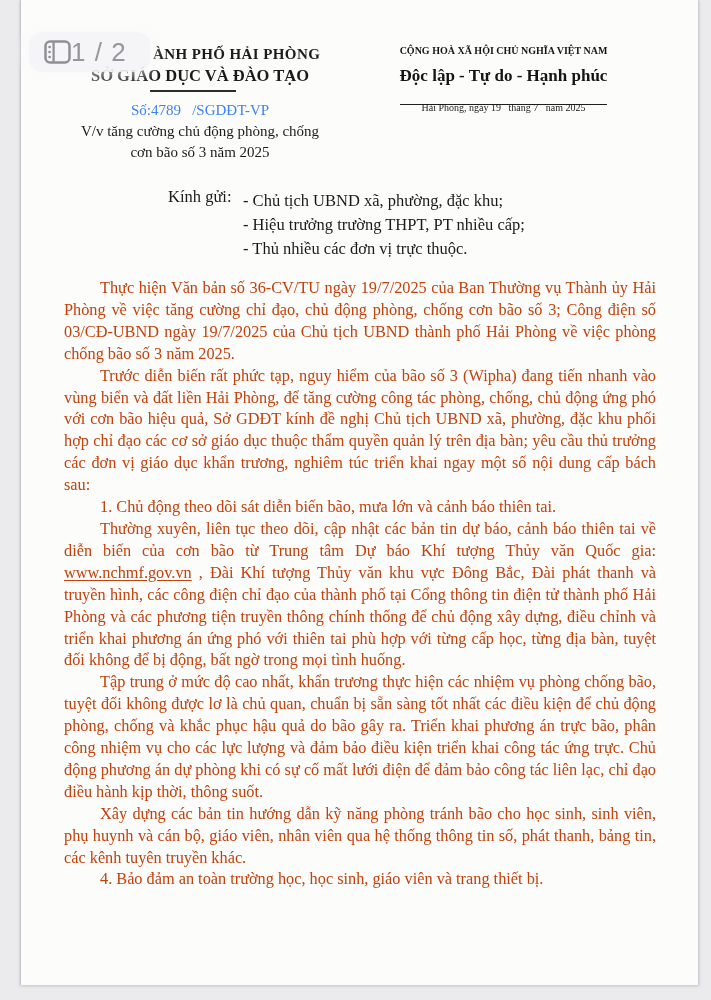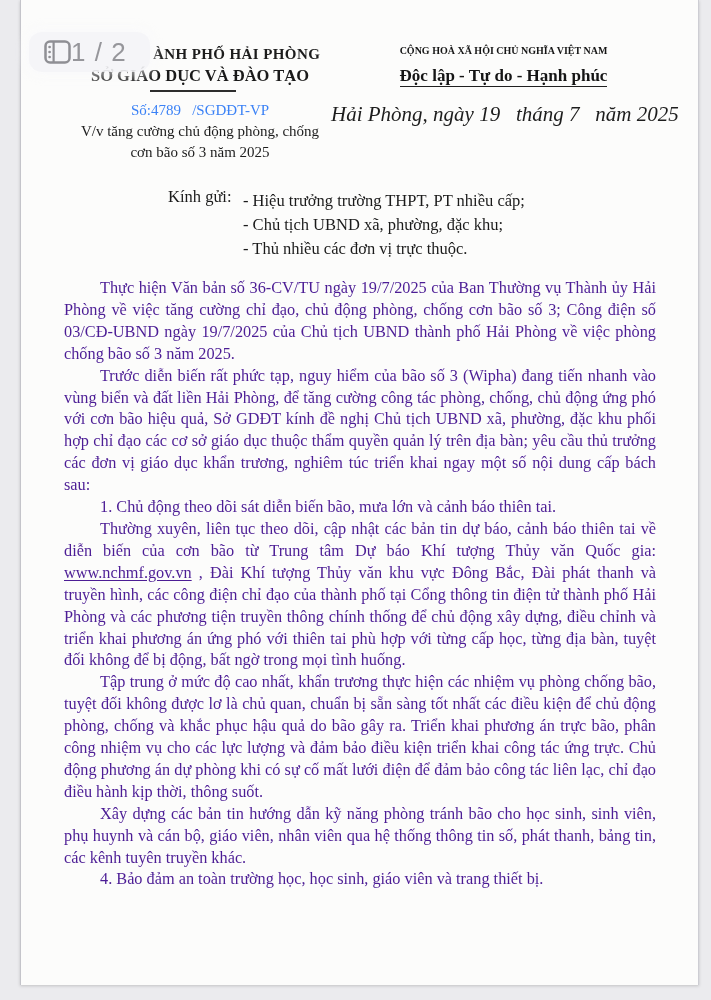--- a/index.html
+++ b/index.html
@@ -26,29 +26,29 @@
   .hl1{position:absolute;left:132px;top:46px;font-weight:700;font-size:15px;color:#1c1c1c;letter-spacing:.4px;white-space:nowrap;z-index:1;}
   .hl2{position:absolute;left:44px;top:66px;width:270px;text-align:center;font-weight:700;font-size:16.5px;color:#1a1a1a;white-space:nowrap;z-index:1;}
   .org-underline{position:absolute;left:129px;top:90px;width:86px;height:2px;background:#2d2d2d;z-index:1;}
   .so-line{position:absolute;left:44px;top:102px;width:270px;text-align:center;font-size:15px;color:#3b82f6;white-space:pre;}
   .vv1{position:absolute;left:44px;top:123px;width:270px;text-align:center;font-size:15px;color:#1c1c1c;white-space:nowrap;}
   .vv2{position:absolute;left:44px;top:144px;width:270px;text-align:center;font-size:15px;color:#1c1c1c;white-space:nowrap;}
   
   .hr-box{position:absolute;left:310px;top:0;width:345px;text-align:center;}
   .hr1{position:absolute;left:0;top:45px;width:100%;font-weight:700;font-size:10px;color:#151515;white-space:nowrap;}
   .hr2-wrap{position:absolute;left:0;top:66px;width:100%;}
-  .hr2{display:inline-block;font-weight:700;font-size:17px;color:#151515;border-bottom:1.6px solid #1f1f1f;padding-bottom:0;white-space:nowrap;}
-  .dateline{position:absolute;left:0;top:102px;width:100%;font-style:italic;font-size:21px;color:#1d1d1d;white-space:pre;}
+  .hr2{display:inline-block;font-weight:700;font-size:17px;color:#151515;border-bottom:1.6px solid #1f1f1f;padding-bottom:18px;white-space:nowrap;}
+  .dateline{position:absolute;left:0;top:102px;width:100%;font-size:10px;color:#1d1d1d;white-space:pre;}
   
   .kg-label{position:absolute;left:147px;top:187px;font-size:16.5px;color:#1b1b1b;}
   .kg-list{position:absolute;left:222px;top:189px;font-size:16.5px;color:#1b1b1b;line-height:23.8px;}
   
   .body{
     position:absolute;left:43px;top:277px;width:592px;
-    font-size:16.3px;line-height:21.9px;color:#4c1d95;
+    font-size:16.3px;line-height:21.9px;color:#c2410c;
     text-align:justify;text-justify:inter-word;
   }
   .body p{margin:0;text-indent:36px;}
   .link{text-decoration:underline;text-underline-offset:2px;}
 </style>
 </head>
 <body>
 
 <div class="stage">
   <div class="page">
@@ -76,22 +76,22 @@
     <div class="hr-box">
       <div class="hr1">CỘNG HOÀ XÃ HỘI CHỦ NGHĨA VIỆT NAM</div>
       <div class="hr2-wrap">
         <span class="hr2">Độc lập - Tự do - Hạnh phúc</span>
       </div>
       <div class="dateline">Hải Phòng, ngày 19   tháng 7   năm 2025</div>
     </div>
 
     <div class="kg-label">Kính gửi:</div>
     <div class="kg-list">
+      <div>- Chủ tịch UBND xã, phường, đặc khu;</div>
       <div>- Hiệu trưởng trường THPT, PT nhiều cấp;</div>
-      <div>- Chủ tịch UBND xã, phường, đặc khu;</div>
       <div>- Thủ nhiều các đơn vị trực thuộc.</div>
     </div>
 
     <div class="body">
       <p>Thực hiện Văn bản số 36-CV/TU ngày 19/7/2025 của Ban Thường vụ Thành ủy Hải Phòng về việc tăng cường chỉ đạo, chủ động phòng, chống cơn bão số 3; Công điện số 03/CĐ-UBND ngày 19/7/2025 của Chủ tịch UBND thành phố Hải Phòng về việc phòng chống bão số 3 năm 2025.</p>
       <p>Trước diễn biến rất phức tạp, nguy hiểm của bão số 3 (Wipha) đang tiến nhanh vào vùng biển và đất liền Hải Phòng, để tăng cường công tác phòng, chống, chủ động ứng phó với cơn bão hiệu quả, Sở GDĐT kính đề nghị Chủ tịch UBND xã, phường, đặc khu phối hợp chỉ đạo các cơ sở giáo dục thuộc thẩm quyền quản lý trên địa bàn; yêu cầu thủ trưởng các đơn vị giáo dục khẩn trương, nghiêm túc triển khai ngay một số nội dung cấp bách sau:</p>
       <p>1. Chủ động theo dõi sát diễn biến bão, mưa lớn và cảnh báo thiên tai.</p>
       <p><span>Thường xuyên, liên tục theo dõi, cập nhật các bản tin dự báo, cảnh báo thiên tai về diễn biến của cơn bão từ Trung tâm Dự báo Khí tượng Thủy văn Quốc gia: </span><span class="link">www.nchmf.gov.vn</span><span> , Đài Khí tượng Thủy văn khu vực Đông Bắc, Đài phát thanh và truyền hình, các công điện chỉ đạo của thành phố tại Cổng thông tin điện tử thành phố Hải Phòng và các phương tiện truyền thông chính thống để chủ động xây dựng, điều chỉnh và triển khai phương án ứng phó với thiên tai phù hợp với từng cấp học, từng địa bàn, tuyệt đối không để bị động, bất ngờ trong mọi tình huống.</span></p>
       <p>Tập trung ở mức độ cao nhất, khẩn trương thực hiện các nhiệm vụ phòng chống bão, tuyệt đối không được lơ là chủ quan, chuẩn bị sẵn sàng tốt nhất các điều kiện để chủ động phòng, chống và khắc phục hậu quả do bão gây ra. Triển khai phương án trực bão, phân công nhiệm vụ cho các lực lượng và đảm bảo điều kiện triển khai công tác ứng trực. Chủ động phương án dự phòng khi có sự cố mất lưới điện để đảm bảo công tác liên lạc, chỉ đạo điều hành kịp thời, thông suốt.</p>
       <p>Xây dựng các bản tin hướng dẫn kỹ năng phòng tránh bão cho học sinh, sinh viên, phụ huynh và cán bộ, giáo viên, nhân viên qua hệ thống thông tin số, phát thanh, bảng tin, các kênh tuyên truyền khác.</p>

